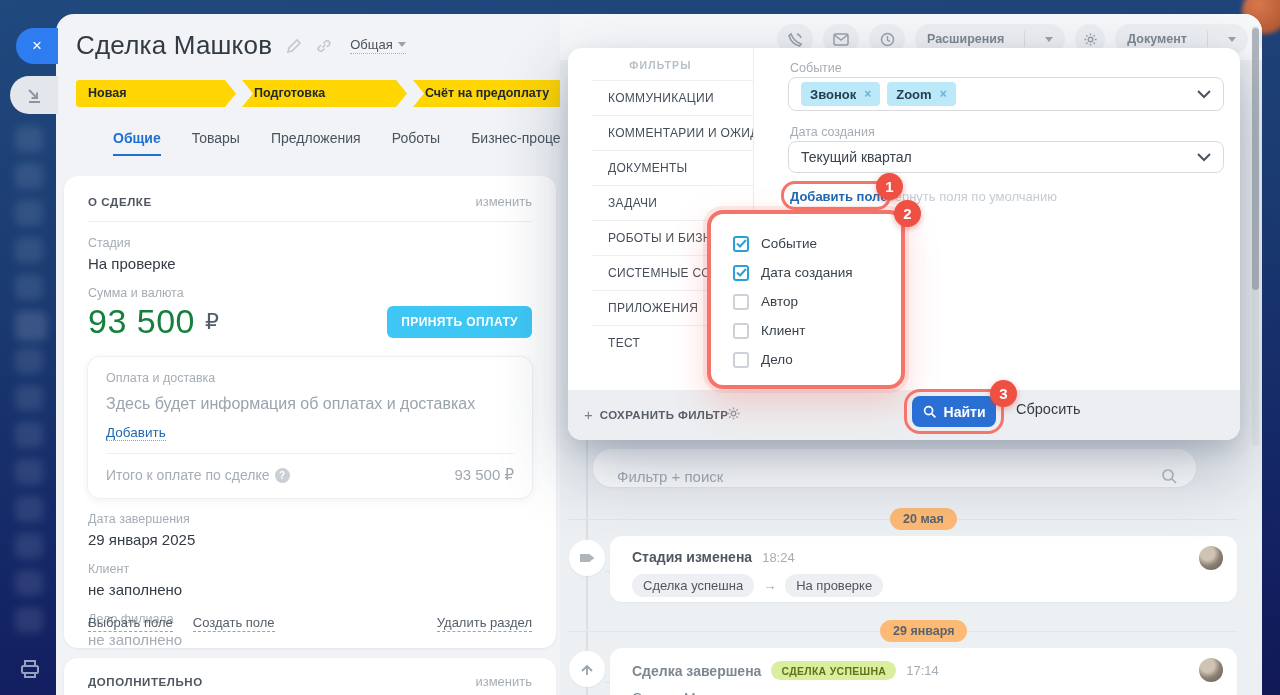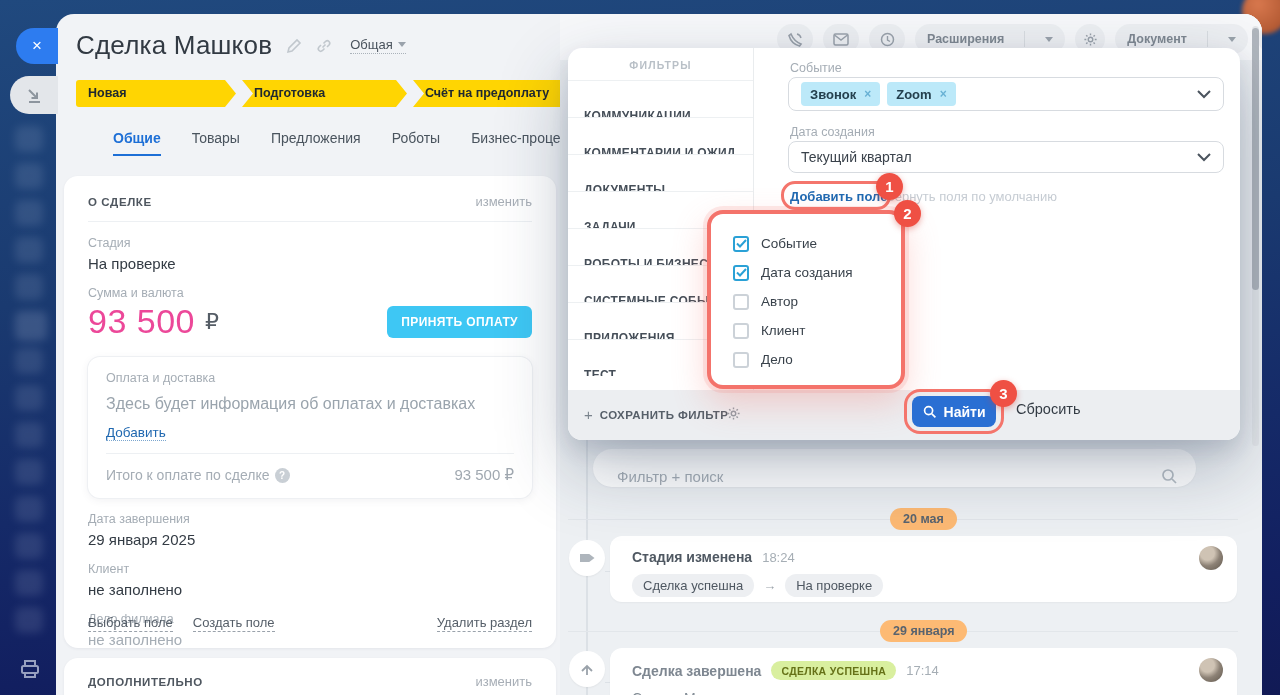--- a/index.html
+++ b/index.html
@@ -51,21 +51,21 @@
   .card { background:#fff; border-radius:14px; box-shadow:0 1px 3px rgba(50,60,80,.07); }
   .about-card { left:8px; top:162px; width:492px; height:472px; padding:18px 24px; }
   .card-head { display:flex; justify-content:space-between; align-items:center; }
   .card-title { font-size:11.5px; font-weight:700; letter-spacing:.6px; color:#4e565f; }
   .card-edit { font-size:13px; color:#a7aeb6; cursor:pointer; }
   .divider { height:1px; background:#edf0f3; margin-top:12px; }
   .f-label { font-size:12.5px; color:#a5adb5; margin-top:14px; }
   .f-value { font-size:15px; color:#333b44; margin-top:5px; }
   .f-value.muted { color:#a5adb5; }
   .sum-row { display:flex; align-items:center; margin-top:2px; }
-  .sum-big { font-size:34px; font-weight:500; color:#ec4899; letter-spacing:.5px; }
+  .sum-big { font-size:34px; font-weight:500; color:#15803d; letter-spacing:.5px; }
   .sum-cur { font-size:22px; color:#555d66; margin-left:10px; font-weight:400; }
   .pay-btn { margin-left:auto; background:#3ec7f4; color:#fff; font-size:12px; font-weight:700;
     letter-spacing:.4px; border:none; border-radius:6px; padding:9px 14px; cursor:pointer; }
   .pay-box { margin-top:16px; background:#fff; border-radius:12px; padding:14px 18px;
     box-shadow:0 0 0 1px #eef0f3, 0 2px 8px rgba(60,70,90,.08); }
   .pay-hint { font-size:16px; color:#9aa4ad; margin-top:10px; }
   .add-link { display:inline-block; font-size:13.5px; color:#2068b0; border-bottom:1px dotted #7ba6cf;
     margin-top:12px; cursor:pointer; }
   .total-row { display:flex; align-items:center; margin-top:12px; font-size:14px; color:#a5adb5; }
   .help-circle { width:15px; height:15px; border-radius:50%; background:#c9cfd5; color:#fff;
@@ -125,22 +125,22 @@
   .tl-extra { margin-top:10px; font-size:14px; color:#828c95; }
 
   
   .popup { left:8px; top:34px; width:672px; height:392px; background:#fff; border-radius:14px;
     box-shadow:0 10px 20px rgba(30,50,80,.12), 0 28px 70px rgba(30,50,80,.30); z-index:5; }
   .popup-footer { position:absolute; left:0; bottom:0; width:100%; height:50px; background:#eceef1;
     border-radius:0 0 14px 14px; }
   .filters-col { position:absolute; left:0; top:0; width:186px; height:342px; border-right:1px solid #e9ecee; }
   .filters-title { text-align:center; font-size:10.5px; font-weight:700; letter-spacing:1.2px;
     color:#b9c0c7; padding:11px 0 9px; }
-  .filter-item { height:35px; line-height:35px; padding:18px 16px; font-size:12px; font-weight:700;
-    letter-spacing:.3px; color:#454e58; border-top:1px solid #edf0f2; cursor:pointer; white-space:nowrap; overflow:hidden; }
+  .filter-item { height:35px; line-height:35px; padding:0 16px; font-size:12px; font-weight:400;
+    letter-spacing:.3px; color:#454e58; border-top:1px solid #edf0f2; cursor:pointer; white-space:nowrap; overflow:hidden;margin-left:24px; }
   .fp-label { position:absolute; font-size:12.5px; color:#a5adb5; }
   .fp-box { position:absolute; left:220px; width:436px; border:1.5px solid #d7dbe0; border-radius:8px;
     background:#fff; display:flex; align-items:center; padding:0 12px; cursor:pointer; }
   .tag { height:24px; background:#bce9f9; border-radius:4px; display:flex; align-items:center;
     padding:0 9px; margin-right:7px; font-size:13px; font-weight:600; color:#24404e; }
   .tag .x { color:#68b1d4; margin-left:8px; font-size:12px; cursor:pointer; }
   .chev { margin-left:auto; }
   .fp-select-text { font-size:14px; color:#3a424b; }
   .red-outline { position:absolute; border:3px solid #f4756c; border-radius:14px; z-index:6; }
   .add-field-link { position:absolute; left:222px; top:141px; font-size:13px; font-weight:600;

